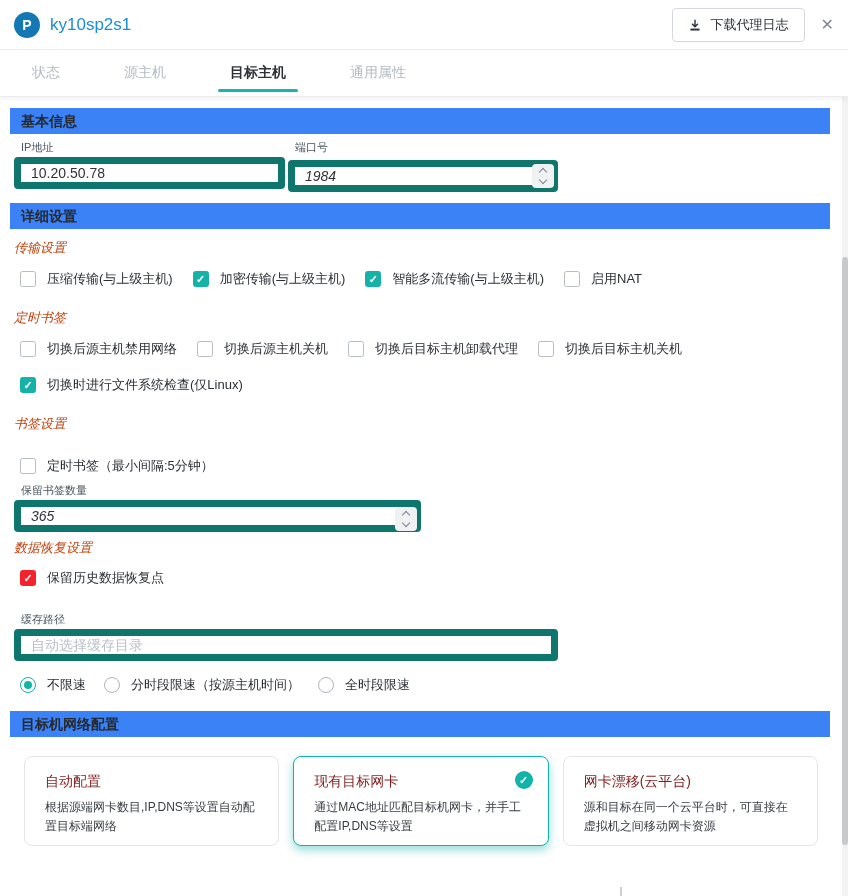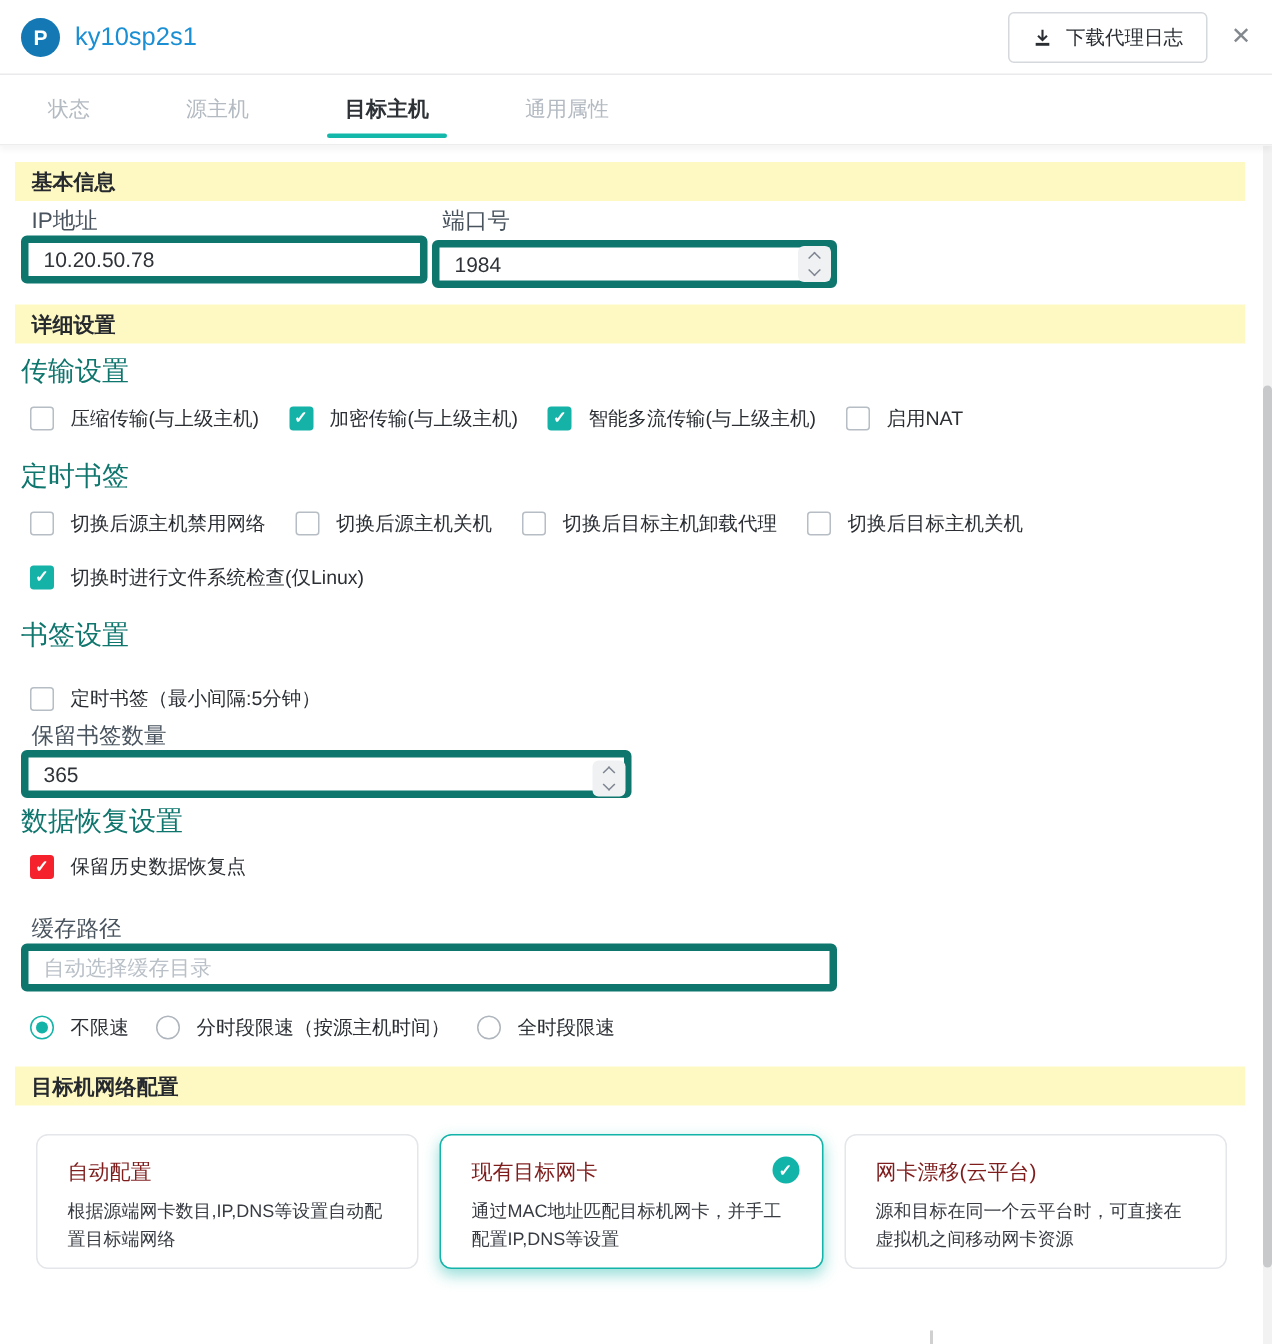--- a/index.html
+++ b/index.html
@@ -83,68 +83,68 @@
     height: 3px;
     border-radius: 2px;
     background: #14b8ab;
   }
   
   .content { position: relative; }
   .section-bar {
     margin: 11px 18px 0 10px;
     height: 26px;
     line-height: 26px;
-    background: #fef9c3;
+    background: #3b82f6;
     padding-left: 11px;
     font-size: 14px;
     font-weight: 700;
     color: #26292e;
   }
   .form-pad { padding-left: 14px; }
   .field-label {
     display: block;
     padding-left: 7px;
-    font-size: 15px;
+    font-size: 11px;
     color: #49535e;
     line-height: 13px;
   }
   .ti {
     height: 32px;
-    border: 5px solid #0f766e;
+    border: 7px solid #0f766e;
     border-radius: 4px;
     padding: 0 10px;
     font-size: 14px;
     color: #2f3338;
     background: #fff;
     outline: none;
     font-family: "Liberation Sans", sans-serif;
   }
   .ti::placeholder { color: #b9c0c7; }
   .row2 { display: flex; margin-top: 7px; }
   .fld-ip { width: 271px; margin-right: 3px; }
   .fld-port { width: 270px; }
   .fld-ip .ti, .fld-port .ti { width: 100%; margin-top: 3px; }
   .num-wrap { position: relative; }
-  .num-wrap .ti { padding-right: 34px; }
+  .num-wrap .ti { padding-right: 34px; font-style: italic; }
   .stepper {
     position: absolute;
     right: 4px; top: 7px;
     width: 22px; height: 24px;
     background: #f0f1f3;
     border-radius: 4px;
     display: flex; flex-direction: column;
     align-items: center; justify-content: center;
     cursor: pointer;
   }
   .chev { width: 6px; height: 6px; border-top: 1.5px solid #7d8590; border-left: 1.5px solid #7d8590; }
   .chev.up { transform: rotate(45deg); margin-bottom: 2px; margin-top: 3px; }
   .chev.down { transform: rotate(225deg); margin-bottom: 3px; }
   .fld-dataip { margin-top: 22px; width: 544px; }
   .fld-dataip .ti { width: 100%; }
-  .sub-title { margin-top: 11px; font-size: 18px; color: #0f766e; line-height: 15px; }
+  .sub-title { margin-top: 11px; font-size: 13px; color: #c2410c; line-height: 15px; font-style: italic; }
   .sub-title.mt22 { margin-top: 22px; }
   .cb-row { display: flex; align-items: center; gap: 20px; margin-top: 15px; margin-left: 6px; }
   .cb-row.mt18 { margin-top: 18px; }
   .cb-row.mt26 { margin-top: 26px; }
   .cb-item { display: flex; align-items: center; gap: 11px; cursor: pointer; }
   .cbox {
     width: 16px; height: 16px;
     border: 1px solid #b6bdc4;
     border-radius: 2.5px;
     background: #fff;

